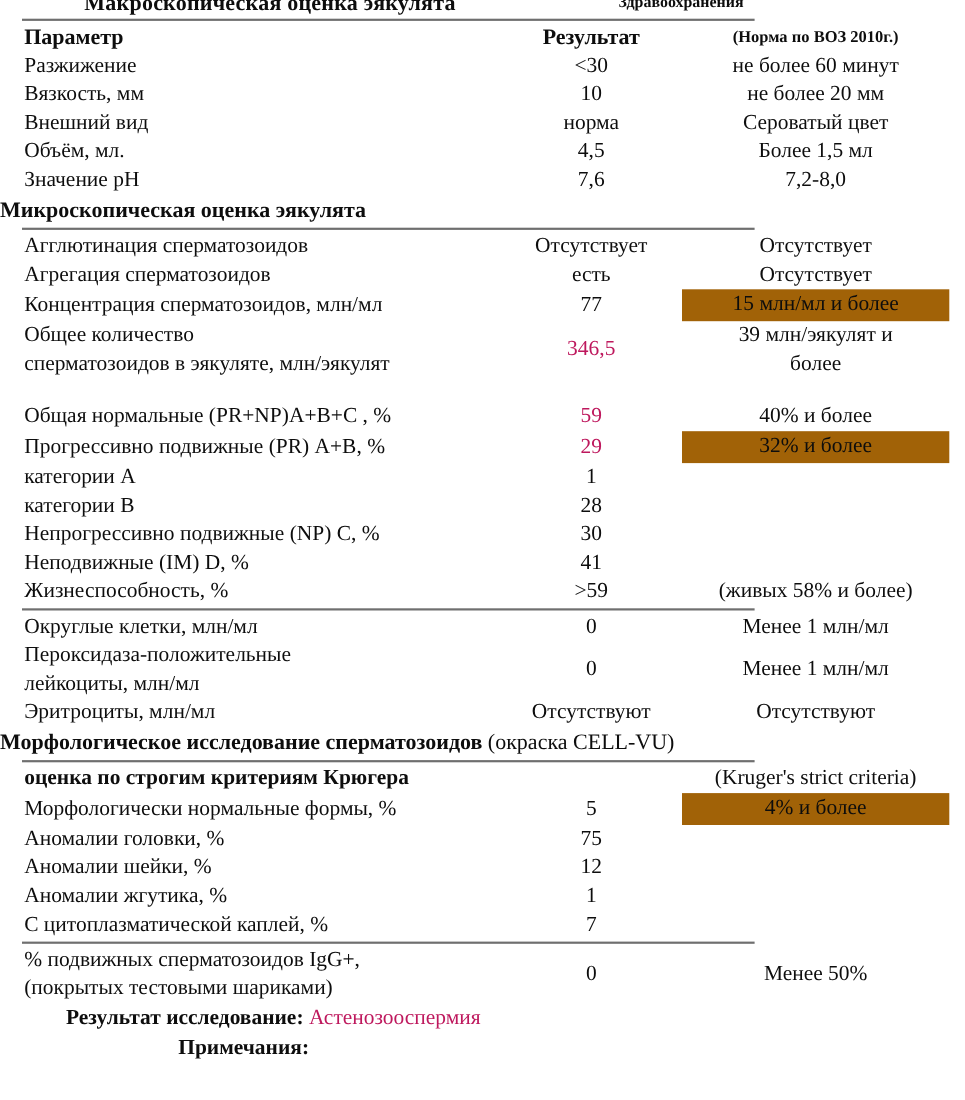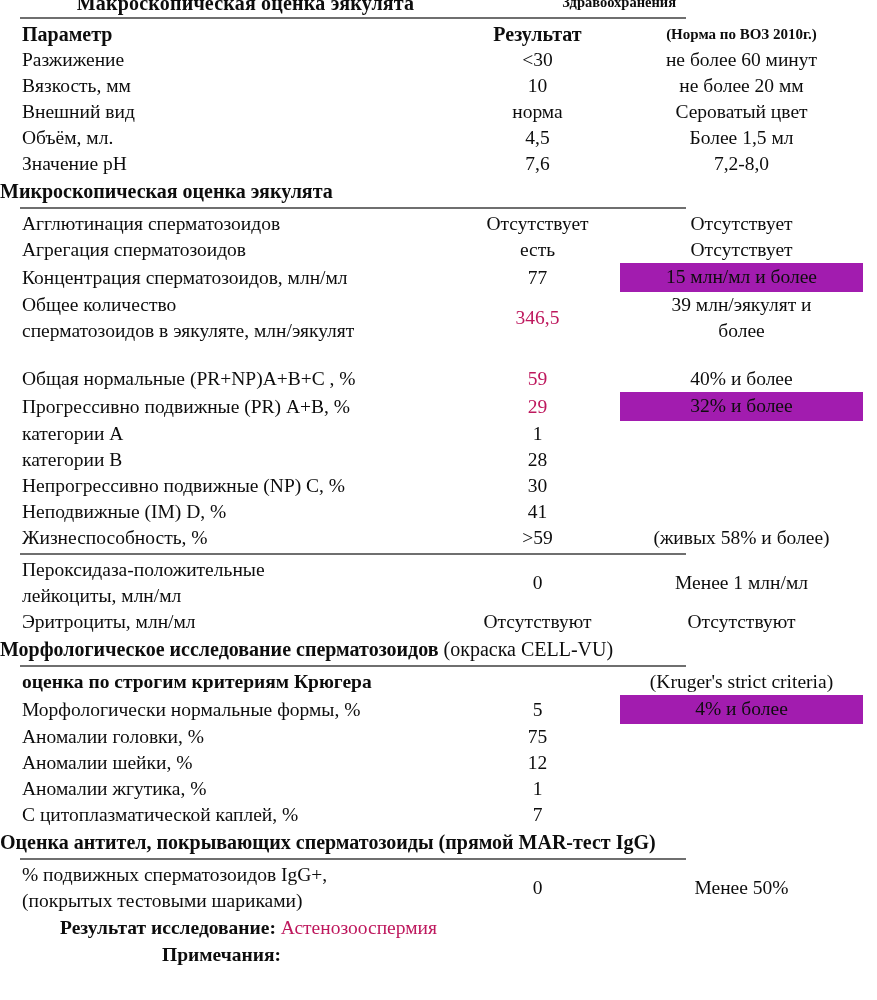--- a/index.html
+++ b/index.html
@@ -66,21 +66,21 @@
     padding: 1px 0 1px 0;
   }
   .banner .reg { font-weight: normal; }
 
   
   .hdr td { font-weight: bold; font-size: 20px; }
   .hdr td.norm { font-size: 15px; }
 
   
   .blue   { color: #be185d; }
-  .hl     { background: #a21caf; display: block; padding: 1px 0 2px 0; }
+  .hl     { background: #a16207; display: block; padding: 1px 0 2px 0; }
   .small  { font-size: 14.5px; }
   .bold   { font-weight: bold; }
   .indent { padding-left: 160px; }
   .rt     { text-align: right; padding-right: 24px; }
 
   
   .two-line { line-height: 25px; }
 
   
   .footer { padding-left: 22px; }
@@ -228,20 +228,25 @@
 
   <hr class="rule">
 
   <table class="tbl">
     <colgroup>
         <col class="c-param">
         <col class="c-res">
         <col class="c-norm">
       </colgroup>
     <tbody>
+      <tr class="row-h">
+        <td class="param">Округлые клетки, млн/мл</td>
+        <td class="res">0</td>
+        <td class="norm">Менее 1 млн/мл</td>
+      </tr>
       <tr>
         <td class="param two-line">
           <div>Пероксидаза-положительные</div>
           <div>лейкоциты, млн/мл</div>
         </td>
         <td class="res">0</td>
         <td class="norm">Менее 1 млн/мл</td>
       </tr>
       <tr class="row-h">
         <td class="param">Эритроциты, млн/мл</td>
@@ -292,21 +297,20 @@
         <td class="norm"></td>
       </tr>
       <tr class="row-h">
         <td class="param">С цитоплазматической каплей, %</td>
         <td class="res">7</td>
         <td class="norm"></td>
       </tr>
     </tbody>
   </table>
 
-  <div class="banner">Оценка антител, покрывающих сперматозоиды (прямой MAR-тест IgG)</div>
   <hr class="rule">
 
   <table class="tbl">
     <colgroup>
         <col class="c-param">
         <col class="c-res">
         <col class="c-norm">
       </colgroup>
     <tbody>
       <tr>

